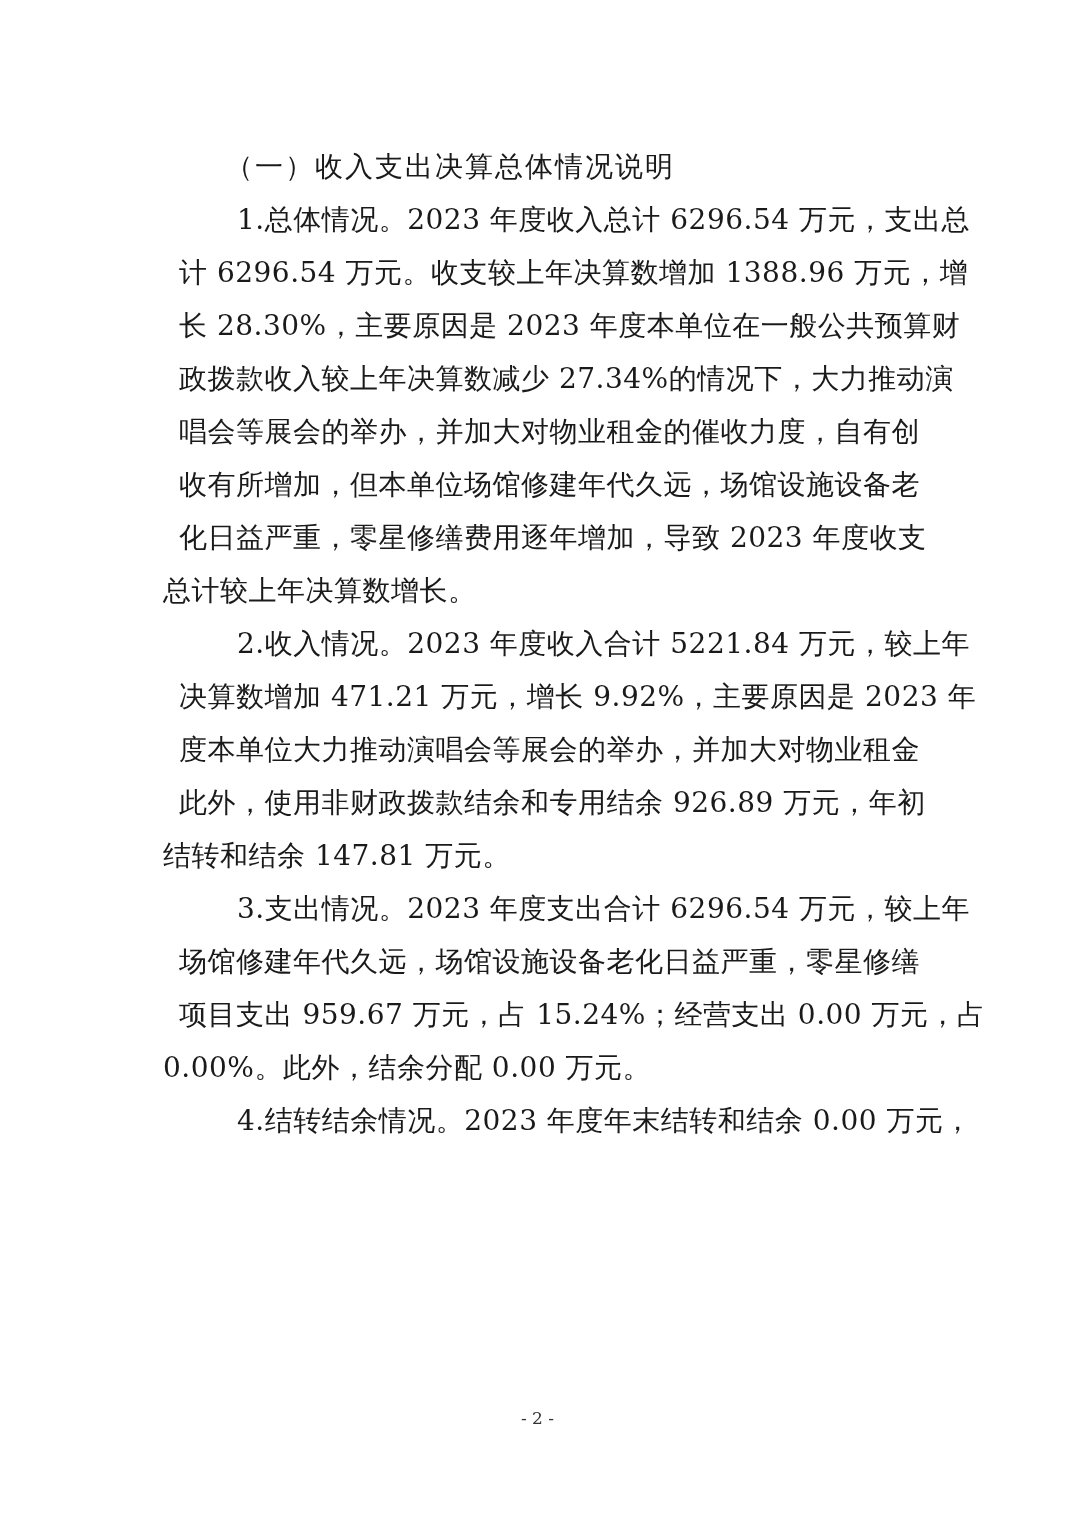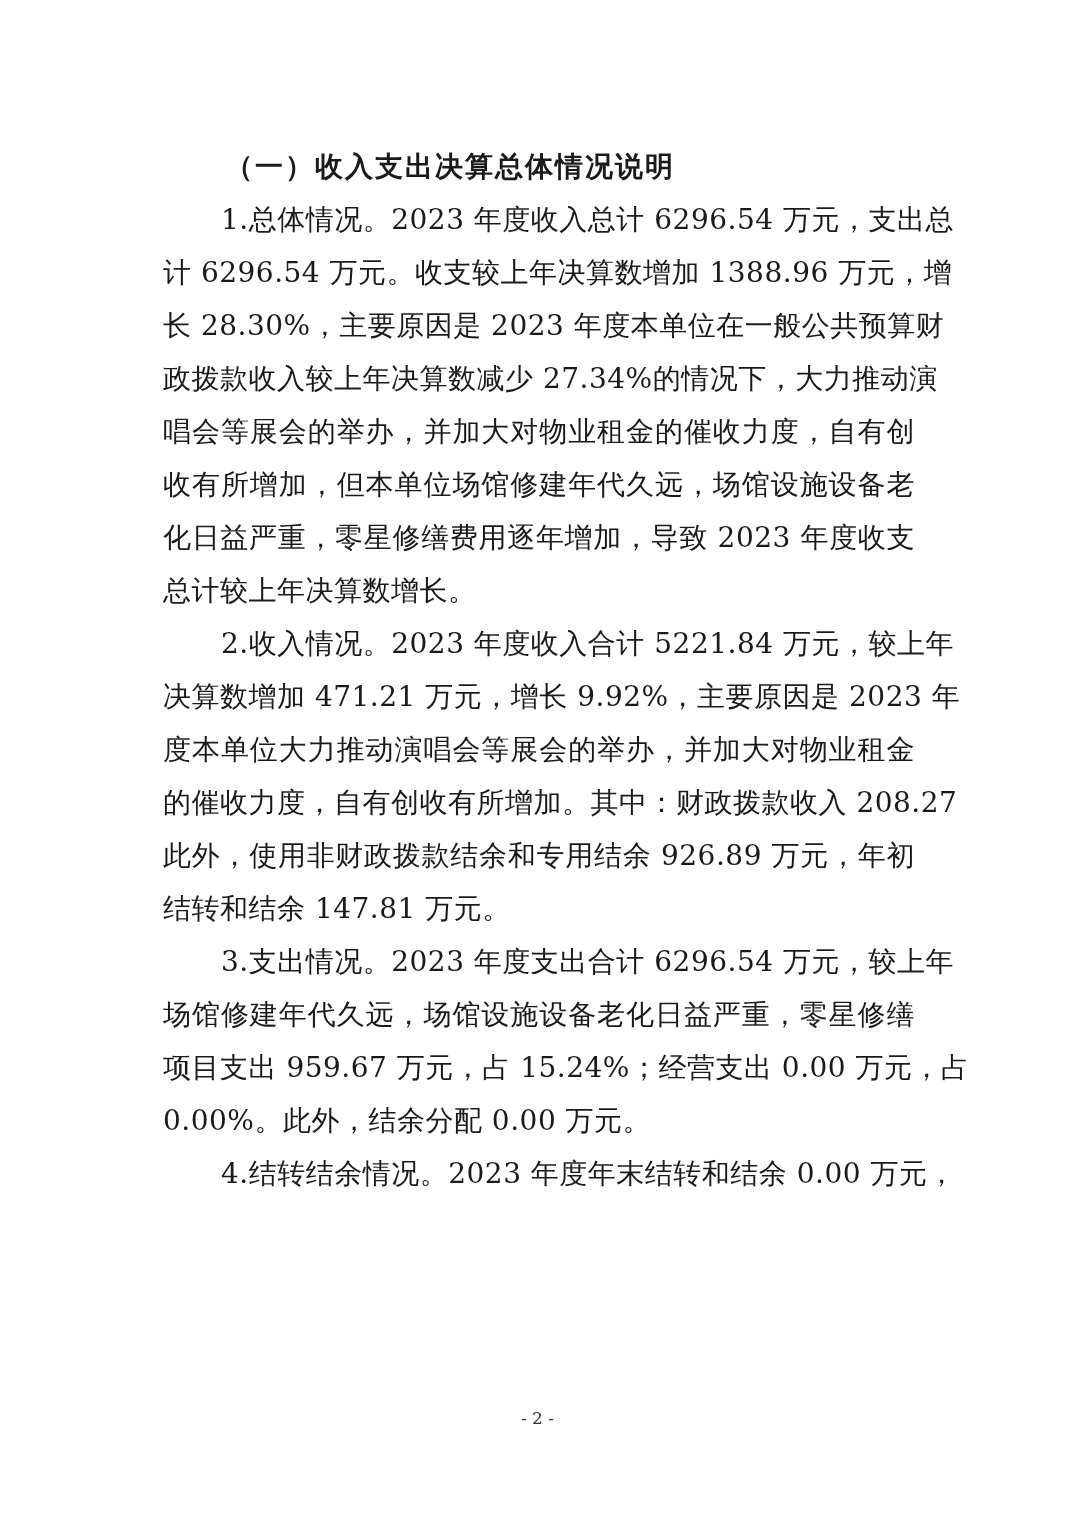--- a/index.html
+++ b/index.html
@@ -22,30 +22,31 @@
     width: 752px;
   }
   .line {
     height: 53px;
     line-height: 53px;
     font-size: 28px;
     white-space: nowrap;
     letter-spacing: 0.5px;
   }
   .heading {
-    font-weight: bold;
+    font-weight: normal;
     padding-left: 62px;
     letter-spacing: 2px;
   }
   .indent {
     padding-left: 58px;
   }
   .justify {
     text-align: justify;
     text-align-last: justify;
+    margin-left: 16px;
   }
   .page-number {
     position: absolute;
     top: 1408px;
     left: 0;
     width: 1075px;
     text-align: center;
     font-size: 17px;
     color: #333333;
     font-family: "DejaVu Serif", serif;
@@ -65,21 +66,20 @@
     <div class="line justify">唱会等展会的举办，并加大对物业租金的催收力度，自有创</div>
     <div class="line justify">收有所增加，但本单位场馆修建年代久远，场馆设施设备老</div>
     <div class="line justify">化日益严重，零星修缮费用逐年增加，导致 2023 年度收支</div>
     <div class="line">总计较上年决算数增长。</div>
   </div>
 
   <div>
     <div class="line indent justify">2.收入情况。2023 年度收入合计 5221.84 万元，较上年</div>
     <div class="line justify">决算数增加 471.21 万元，增长 9.92%，主要原因是 2023 年</div>
     <div class="line justify">度本单位大力推动演唱会等展会的举办，并加大对物业租金</div>
-    <div class="line justify">的催收力度，自有创收有所增加。其中：财政拨款收入 208.27</div>
     <div class="line justify">此外，使用非财政拨款结余和专用结余 926.89 万元，年初</div>
     <div class="line">结转和结余 147.81 万元。</div>
   </div>
 
   <div>
     <div class="line indent justify">3.支出情况。2023 年度支出合计 6296.54 万元，较上年</div>
     <div class="line justify">场馆修建年代久远，场馆设施设备老化日益严重，零星修缮</div>
     <div class="line justify">项目支出 959.67 万元，占 15.24%；经营支出 0.00 万元，占</div>
     <div class="line">0.00%。此外，结余分配 0.00 万元。</div>
   </div>

